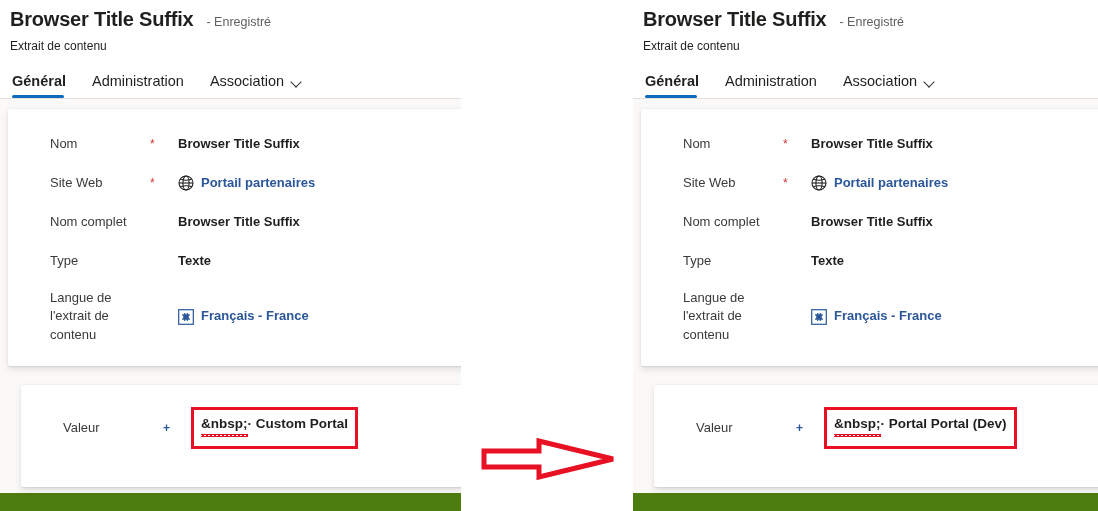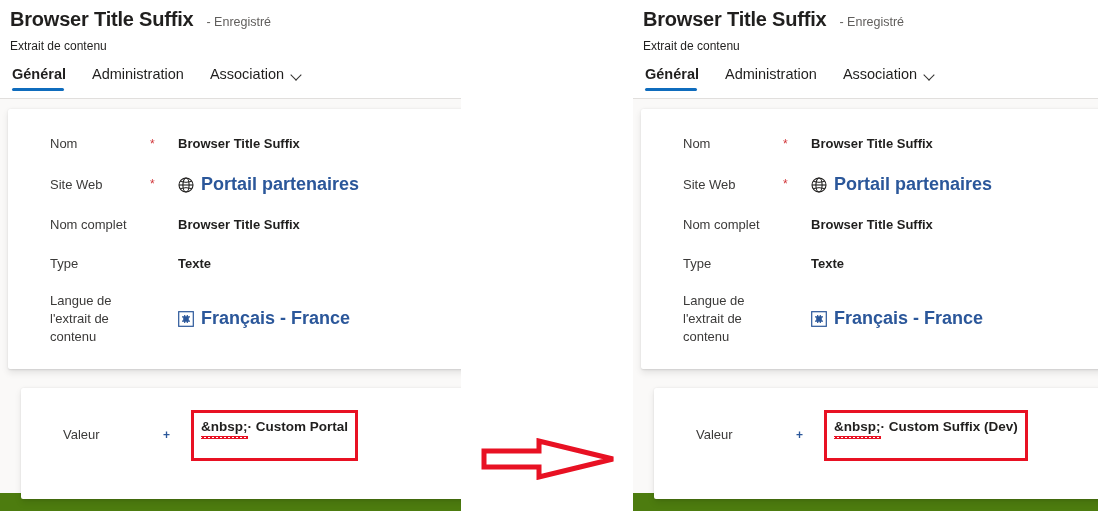--- a/index.html
+++ b/index.html
@@ -69,21 +69,21 @@
   }
   .subtitle {
     font-size: 12px;
     color: #201f1e;
     margin-top: 3px;
   }
 
   
   .tabs {
     display: flex;
-    align-items: flex-start;
+    align-items: flex-end;
     gap: 26px;
     margin-top: 13px;
     height: 32px;
     padding-left: 2px;
   }
   .tab {
     position: relative;
     font-size: 14.5px;
     color: #201f1e;
     padding-bottom: 9px;
@@ -183,34 +183,34 @@
     align-items: center;
     gap: 7px;
   }
   .field-value.link {
     color: #2b579a;
     font-weight: normal;
   }
   .lnk-text {
     color: #2b579a;
     font-weight: bold;
-    font-size: 18px;
+    font-size: 13px;
   }
 
   
   .globe-icon { flex: 0 0 16px; width: 16px; height: 16px; display: block; }
   
   .lang-icon { flex: 0 0 16px; width: 16px; height: 16px; display: block; }
 
   
   .value-highlight {
     display: inline-flex;
     align-items: center;
     border: 3px solid #e81123;
-    padding: 4px 7px 22px 7px;
+    padding: 4px 7px 12px 7px;
     background: #ffffff;
     box-sizing: border-box;
   }
   .value-highlight .token {
     font-size: 13.5px;
     font-weight: bold;
     color: #201f1e;
     white-space: nowrap;
   }
   .squiggle {
@@ -424,21 +424,21 @@
           </div>
 
         </div>
 
         <div class="card card-value">
           <div class="field">
             <div class="field-label">Valeur</div>
             <div class="field-req"><span class="req-plus">+</span></div>
             <div class="field-value">
               <span class="value-highlight">
-                <span class="token"><span class="squiggle">&amp;nbsp;</span><span>· Custom Suffix (Dev)</span></span>
+                <span class="token"><span class="squiggle">&amp;nbsp;</span><span>· Portal Portal (Dev)</span></span>
               </span>
             </div>
           </div>
         </div>
 
       </div>
     </div>
   </div>
 
   <div class="arrow-wrap">

